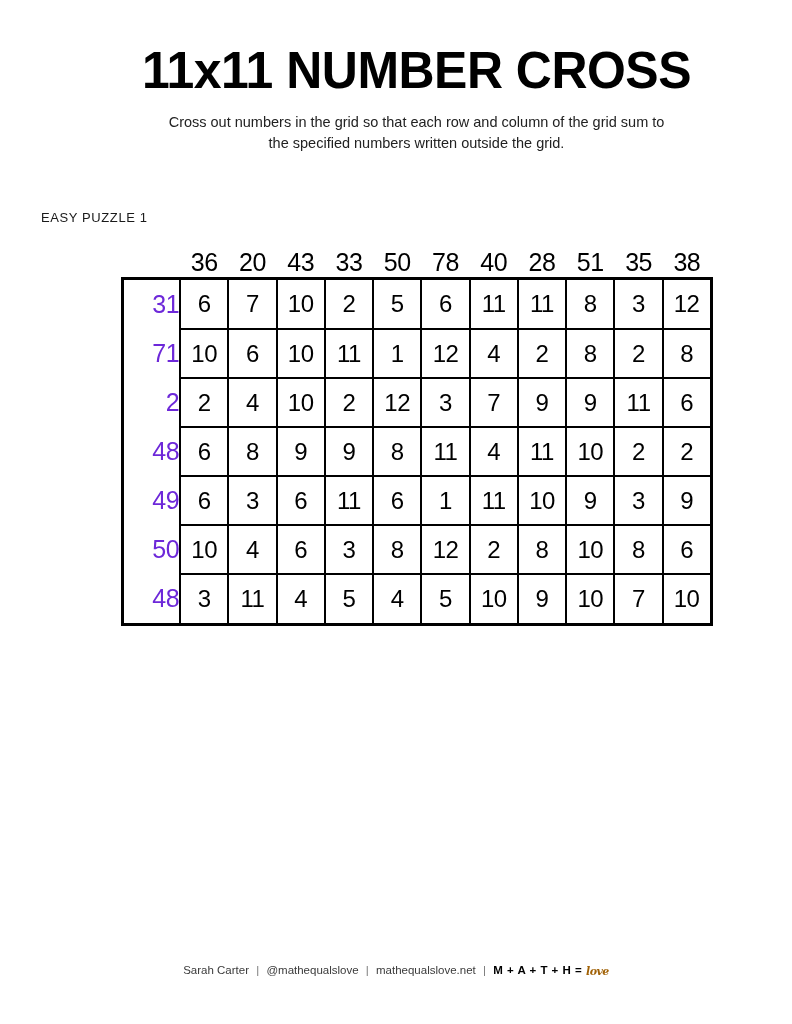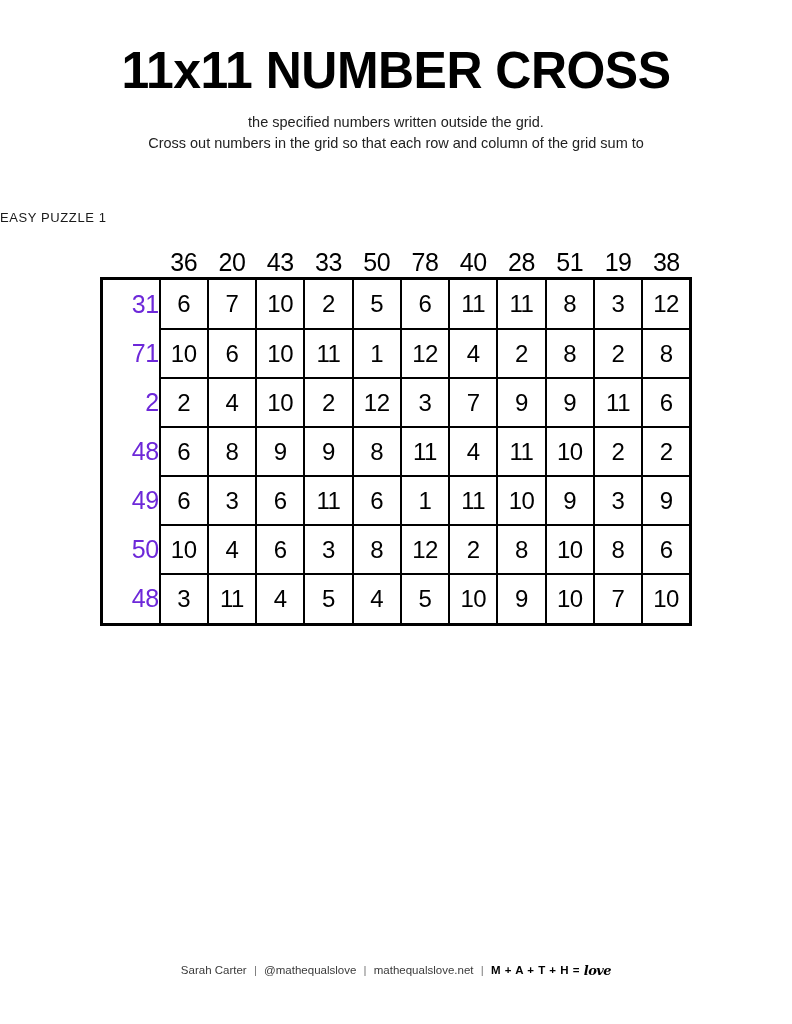--- a/index.html
+++ b/index.html
@@ -13,20 +13,21 @@
     font-family: "Liberation Sans", sans-serif;
     color: #111111;
     position: relative;
     overflow: hidden;
   }
   .page {
     width: 792px;
     height: 1024px;
     position: relative;
     box-sizing: border-box;
+    padding-left: 41px;
   }
 
   
   .title {
     text-align: center;
     font-family: "Liberation Sans", sans-serif;
     font-weight: bold;
     font-size: 52px;
     letter-spacing: -0.5px;
     line-height: 1;
@@ -135,58 +136,58 @@
     padding: 0 4px;
     color: #777777;
   }
   .footer .logo {
     font-weight: bold;
     color: #000000;
     letter-spacing: 0.5px;
     font-size: 11.5px;
   }
   .footer .love {
-    color: #000000;
+    color: #a16207;
     font-family: "DejaVu Serif", serif;
     font-style: italic;
     font-weight: bold;
-    font-size: 13px;
+    font-size: 11px;
     letter-spacing: -0.5px;
     vertical-align: -1px;
   }
 </style>
 </head>
 <body>
 
 <div class="page">
 
   <h1 class="title">11x11 NUMBER CROSS</h1>
 
   <div class="instructions">
+    <span class="line">Cross out numbers in the grid so that each row and column of the grid sum to</span>
     <span class="line">the specified numbers written outside the grid.</span>
-    <span class="line">Cross out numbers in the grid so that each row and column of the grid sum to</span>
   </div>
 
   <div class="puzzle-label">EASY PUZZLE 1</div>
 
   <div class="puzzle-wrap">
     <table class="puzzle">
       <thead>
         <tr>
           <th class="corner"></th>
         <th class="colsum">36</th>
             <th class="colsum">20</th>
             <th class="colsum">43</th>
             <th class="colsum">33</th>
             <th class="colsum">50</th>
             <th class="colsum">78</th>
             <th class="colsum">40</th>
             <th class="colsum">28</th>
             <th class="colsum">51</th>
-            <th class="colsum">19</th>
+            <th class="colsum">35</th>
             <th class="colsum">38</th>
           </tr>
       </thead>
       <tbody class="grid-body">
           <tr>
             <td class="rowsum">31</td>
             <td class="cell">6</td>
             <td class="cell">7</td>
             <td class="cell">10</td>
             <td class="cell">2</td>

